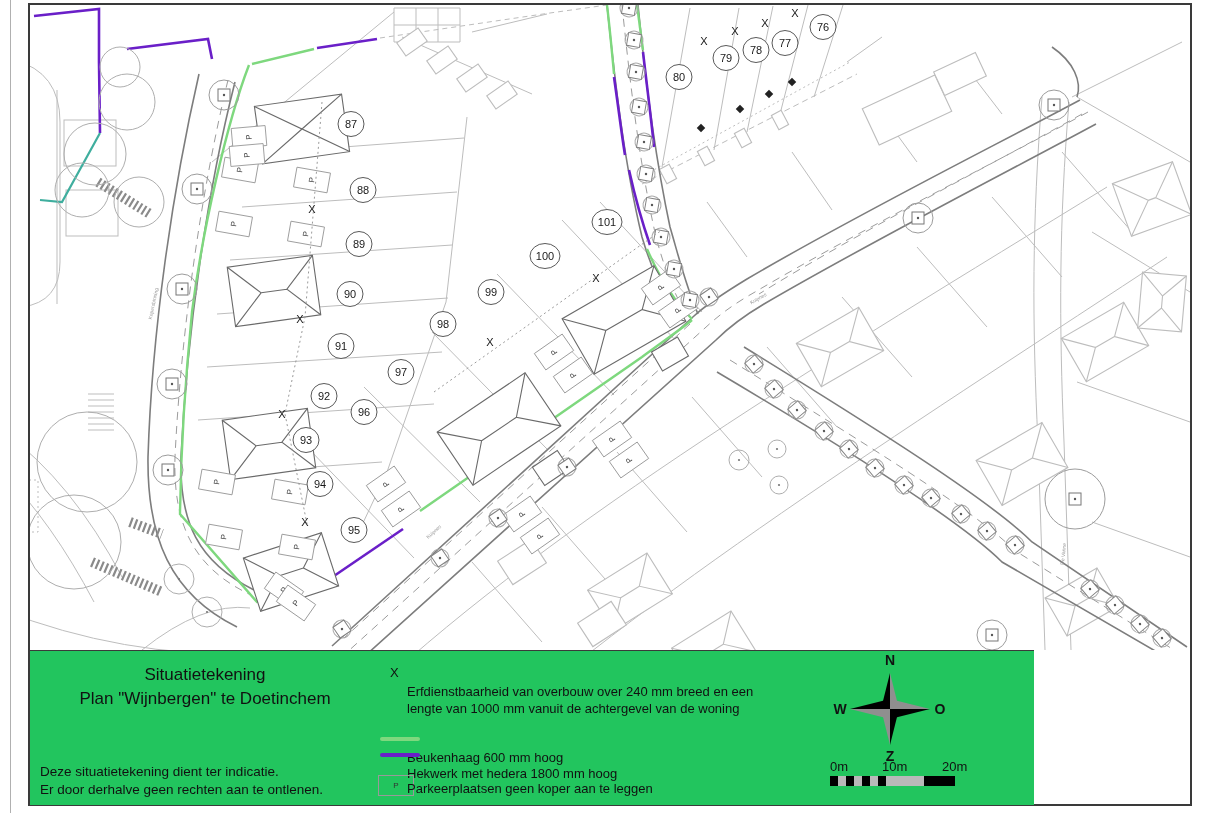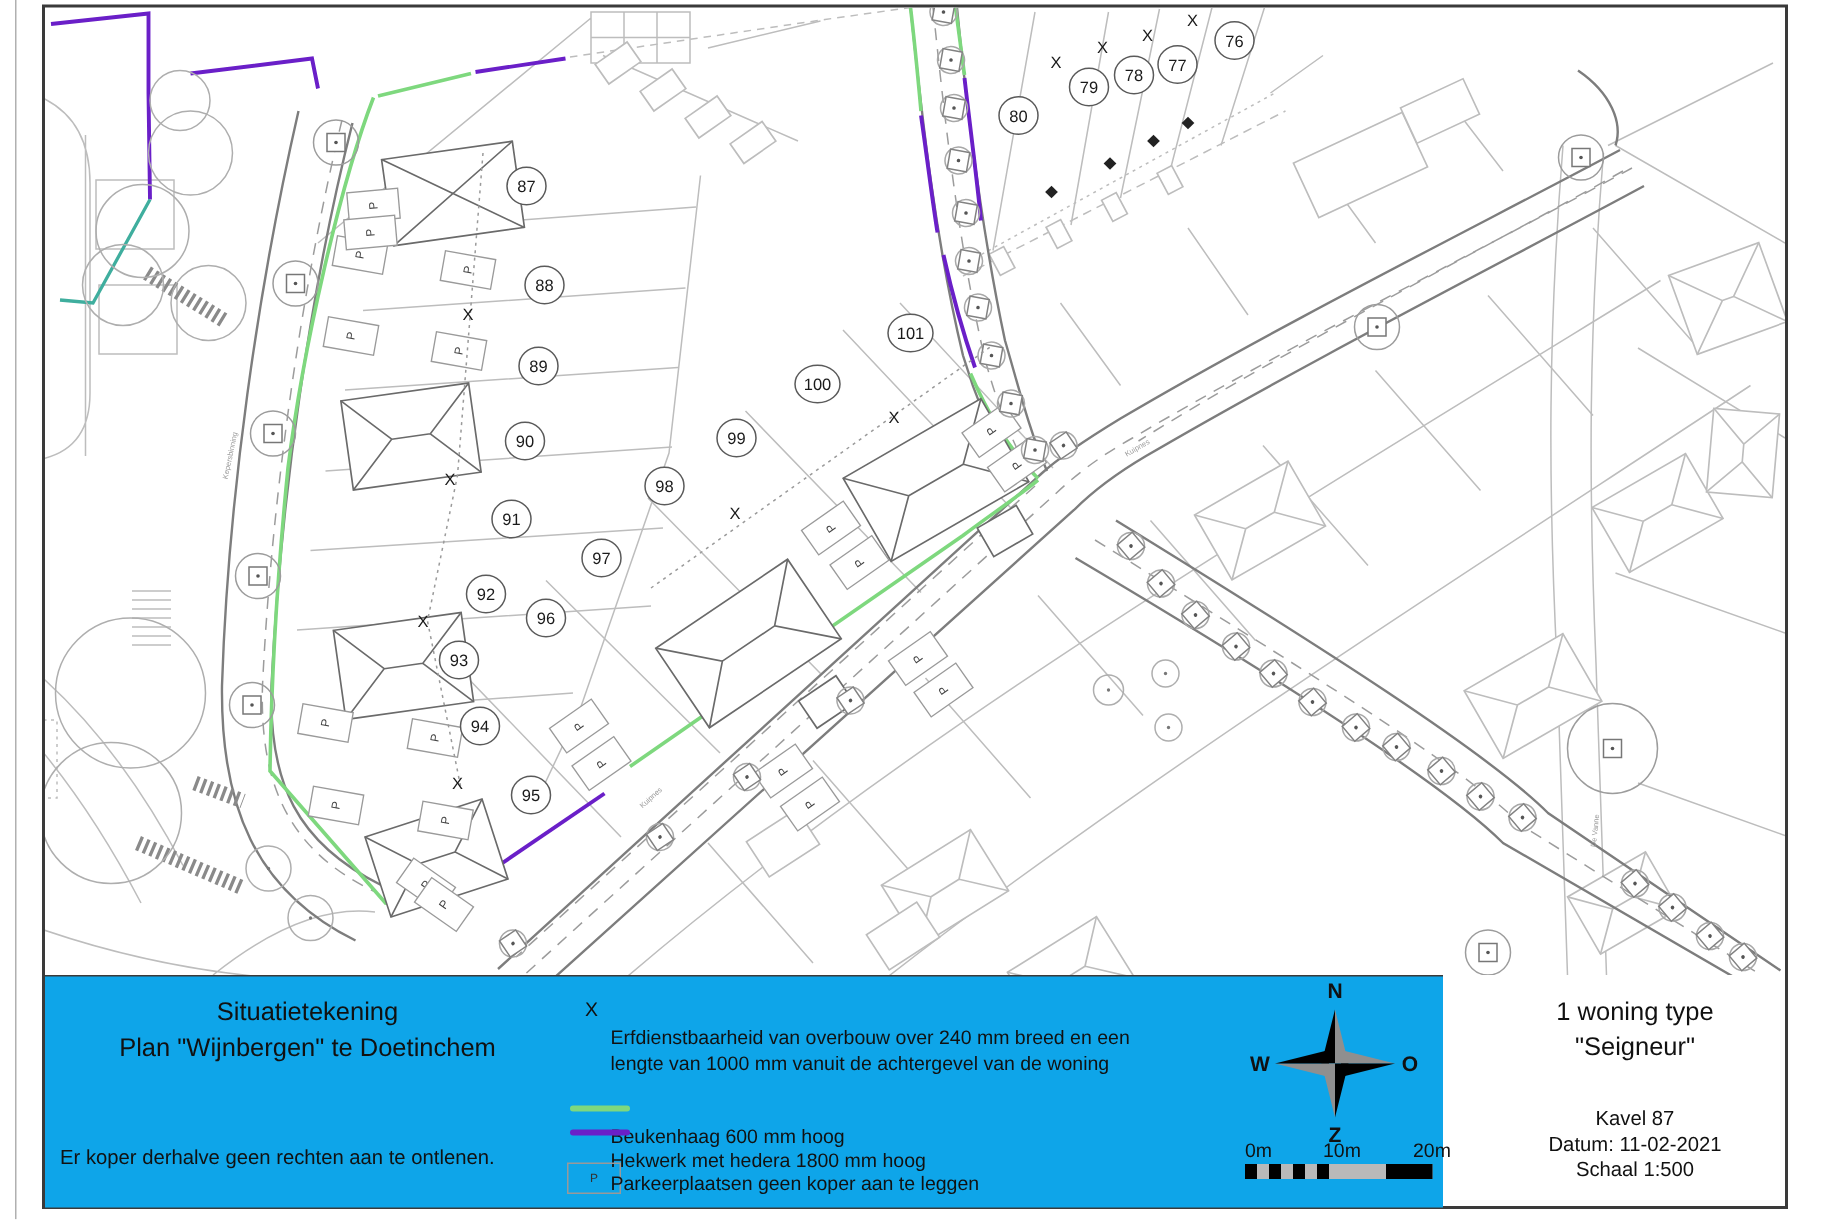--- a/index.html
+++ b/index.html
@@ -2,21 +2,21 @@
 <html><head>
 <meta charset="utf-8">
 <style>
   html,body{margin:0;padding:0;background:#fff;}
   #page{position:relative;width:1220px;height:813px;background:#fff;overflow:hidden;
         font-family:"Liberation Sans", sans-serif;color:#1a1a1a;}
   #page-edge{position:absolute;left:10px;top:0;width:1px;height:813px;background:#b0b0b0;}
   #frame{position:absolute;left:28px;top:3px;width:1164px;height:803px;border:2px solid #3a3a3a;box-sizing:border-box;background:#fff;}
   #map-area{position:absolute;left:0;top:0;width:1160px;height:645px;overflow:hidden;}
   #map-svg{position:absolute;left:0;top:0;}
-  #legend-band{position:absolute;left:0;top:645px;width:932px;height:154px;border-top:1.5px solid #3a3a3a;background:#0ea5e9;}
+  #legend-band{position:absolute;left:0;top:645px;width:1004px;height:154px;border-top:1.5px solid #3a3a3a;background:#22c55e;}
   .tblock{position:absolute;text-align:center;}
   #title-block{left:10px;top:12px;width:330px;font-size:17px;line-height:24px;color:#111;}
   #disclaimer{position:absolute;left:10px;top:112px;width:340px;font-size:13.5px;line-height:18px;text-align:left;color:#111;}
   .leg-row{position:absolute;font-size:13px;color:#111;}
   .leg-text{position:absolute;left:47px;top:18px;width:360px;line-height:17px;text-align:left;}
   #leg-x{left:330px;top:14px;width:420px;}
   #leg-x .sym{position:absolute;left:30px;top:0;font-size:13px;}
   #leg-hedge{left:330px;top:80px;width:420px;}
   #leg-fence{left:330px;top:96px;width:420px;}
   .swatch{position:absolute;left:20px;top:6px;width:40px;height:4px;border-radius:2px;}
@@ -618,21 +618,22 @@
           </g>
       </svg>
     </div>
 
     <div id="legend-band">
       <div id="title-block" class="tblock">
         <div>Situatietekening</div>
         <div>Plan "Wijnbergen" te  Doetinchem</div>
       </div>
       <div id="disclaimer">
-        <div>Er koper derhalve geen rechten aan te ontlenen.</div>
+        <div>Deze situatietekening dient ter indicatie.</div>
+        <div>Er door derhalve geen rechten aan te ontlenen.</div>
       </div>
 
       <div id="leg-x" class="leg-row">
         <span class="sym">X</span>
         <div class="leg-text">
           <div>Erfdienstbaarheid van overbouw over 240 mm breed en een</div>
           <div>lengte van 1000 mm vanuit de achtergevel van de woning</div>
         </div>
       </div>
       <div id="leg-hedge" class="leg-row">
@@ -680,26 +681,15 @@
             <i class="sb-g" style="width:8px"></i>
           <i class="sb-k" style="width:8px"></i>
             <i class="sb-g" style="width:8px"></i>
           <i class="sb-k" style="width:8px"></i>
             <i class="sb-g" style="width:7px"></i>
           <i class="sb-g" style="width:31px"></i>
             <i class="sb-k" style="width:31px"></i>
         </div>
       </div>
 
-      <div id="info-block" class="tblock">
-        <div id="info-title">
-          <div>1 woning type</div>
-          <div>"Seigneur"</div>
-        </div>
-        <div id="info-sub">
-          <div>Kavel 87</div>
-          <div>Datum: 11-02-2021</div>
-          <div>Schaal 1:500</div>
-        </div>
-      </div>
     </div>
   </div>
 </div>
 
 </body></html>

